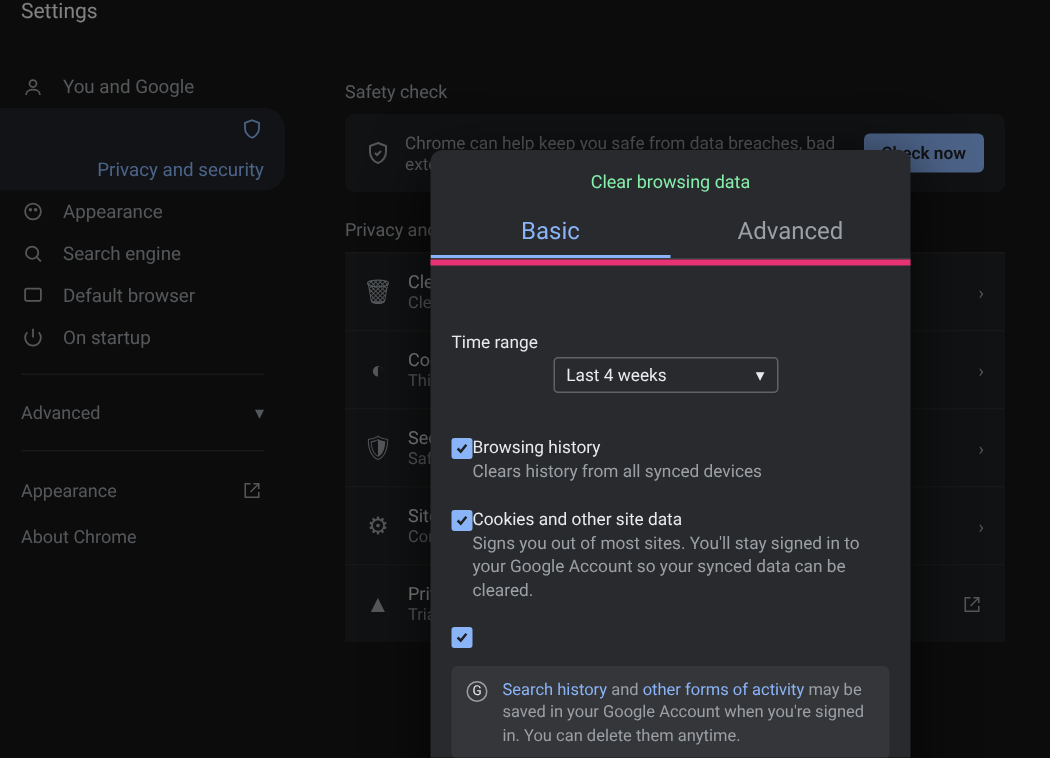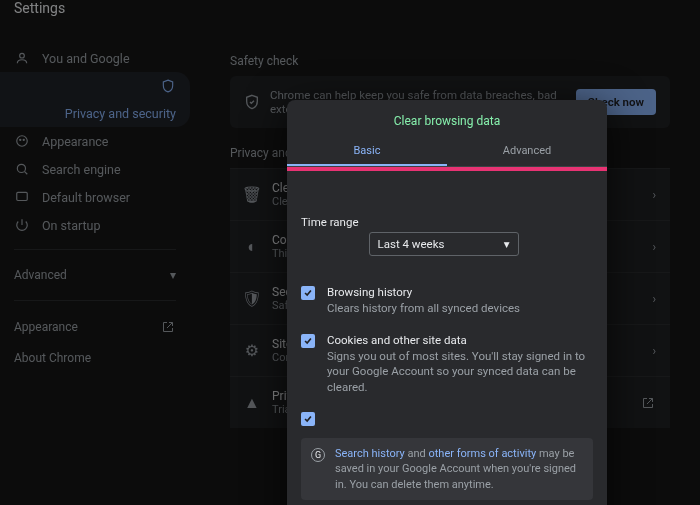--- a/index.html
+++ b/index.html
@@ -24,28 +24,28 @@
   .row .tit { font-size:12px; color:#e8eaed; }
   .row .sub { font-size:11px; color:#9aa0a6; }
   .row .body { flex:1; }
   .row .chev { color:#9aa0a6; font-size:12px; }
   .ic { width:16px; height:16px; display:inline-flex; align-items:center; justify-content:center; color:#9aa0a6; }
 
   
   .dialog { position:absolute; left:287px; top:100px; width:320px; background:#292a2d; border-radius:8px; box-shadow:0 8px 40px rgba(0,0,0,0.7); z-index:10; overflow:hidden; }
   .dlg-title { padding:14px 16px 8px; font-size:12px; color:#86efac;text-align:center; }
   .tabs { display:flex; }
-  .tab { flex:1; text-align:center; font-size:11px; padding:8px 0 7px; color:#9aa0a6; cursor:pointer; }
+  .tab { flex:1; text-align:center; font-size:16px; padding:8px 0 7px; color:#9aa0a6; cursor:pointer; }
   .tab.active { color:#8ab4f8; border-bottom:2px solid #8ab4f8; }
   .tabline { height:1px; background:#3c4043; }
   .dlg-body { padding:0; position:relative; }
   .highlight { position:absolute; left:-5px; top:0; right:-5px; bottom:38px; border:4px solid #e73373; border-radius:4px; pointer-events:none; }
   .tr-row { display:flex; align-items:center; gap:10px; padding:21px 14px; font-size:11.5px; }
   .select { flex:0 0 150px; border:1px solid #5f6368; border-radius:3px; padding:4px 8px; font-size:11.5px; color:#e8eaed; display:flex; align-items:center; justify-content:space-between; cursor:pointer;margin-top:44px; }
-  .opt { display:flex; gap:12px; padding:8px 14px; font-size:11.5px; }
+  .opt { display:flex; gap:0; padding:8px 14px; font-size:11.5px; }
   .opt .cb { width:14px; height:14px; background:#8ab4f8; border-radius:2px; display:flex; align-items:center; justify-content:center; flex:0 0 14px; margin-top:1px; cursor:pointer; }
   .opt .cb svg { stroke:#202124; }
   .opt .otitle { color:#e8eaed; margin-bottom:2px; }
   .opt .odesc { color:#9aa0a6; line-height:1.35; }
   .notice { margin:4px 14px 10px; background:#35363a; border-radius:4px; padding:8px 10px; display:flex; gap:10px; font-size:11px; color:#9aa0a6; line-height:1.4; }
   .notice a { color:#8ab4f8; text-decoration:none; }
   .glogo { width:14px; height:14px; border-radius:50%; border:1.5px solid #9aa0a6; display:flex; align-items:center; justify-content:center; font-size:9px; flex:0 0 14px; margin-top:2px; color:#e8eaed; }
   .btns { display:flex; justify-content:flex-end; gap:8px; padding:8px 14px 12px; }
   .btn { font-size:11.5px; padding:5px 12px; border-radius:3px; cursor:pointer; }
   .btn-ghost { background:transparent; border:1px solid #5f6368; color:#8ab4f8; }

